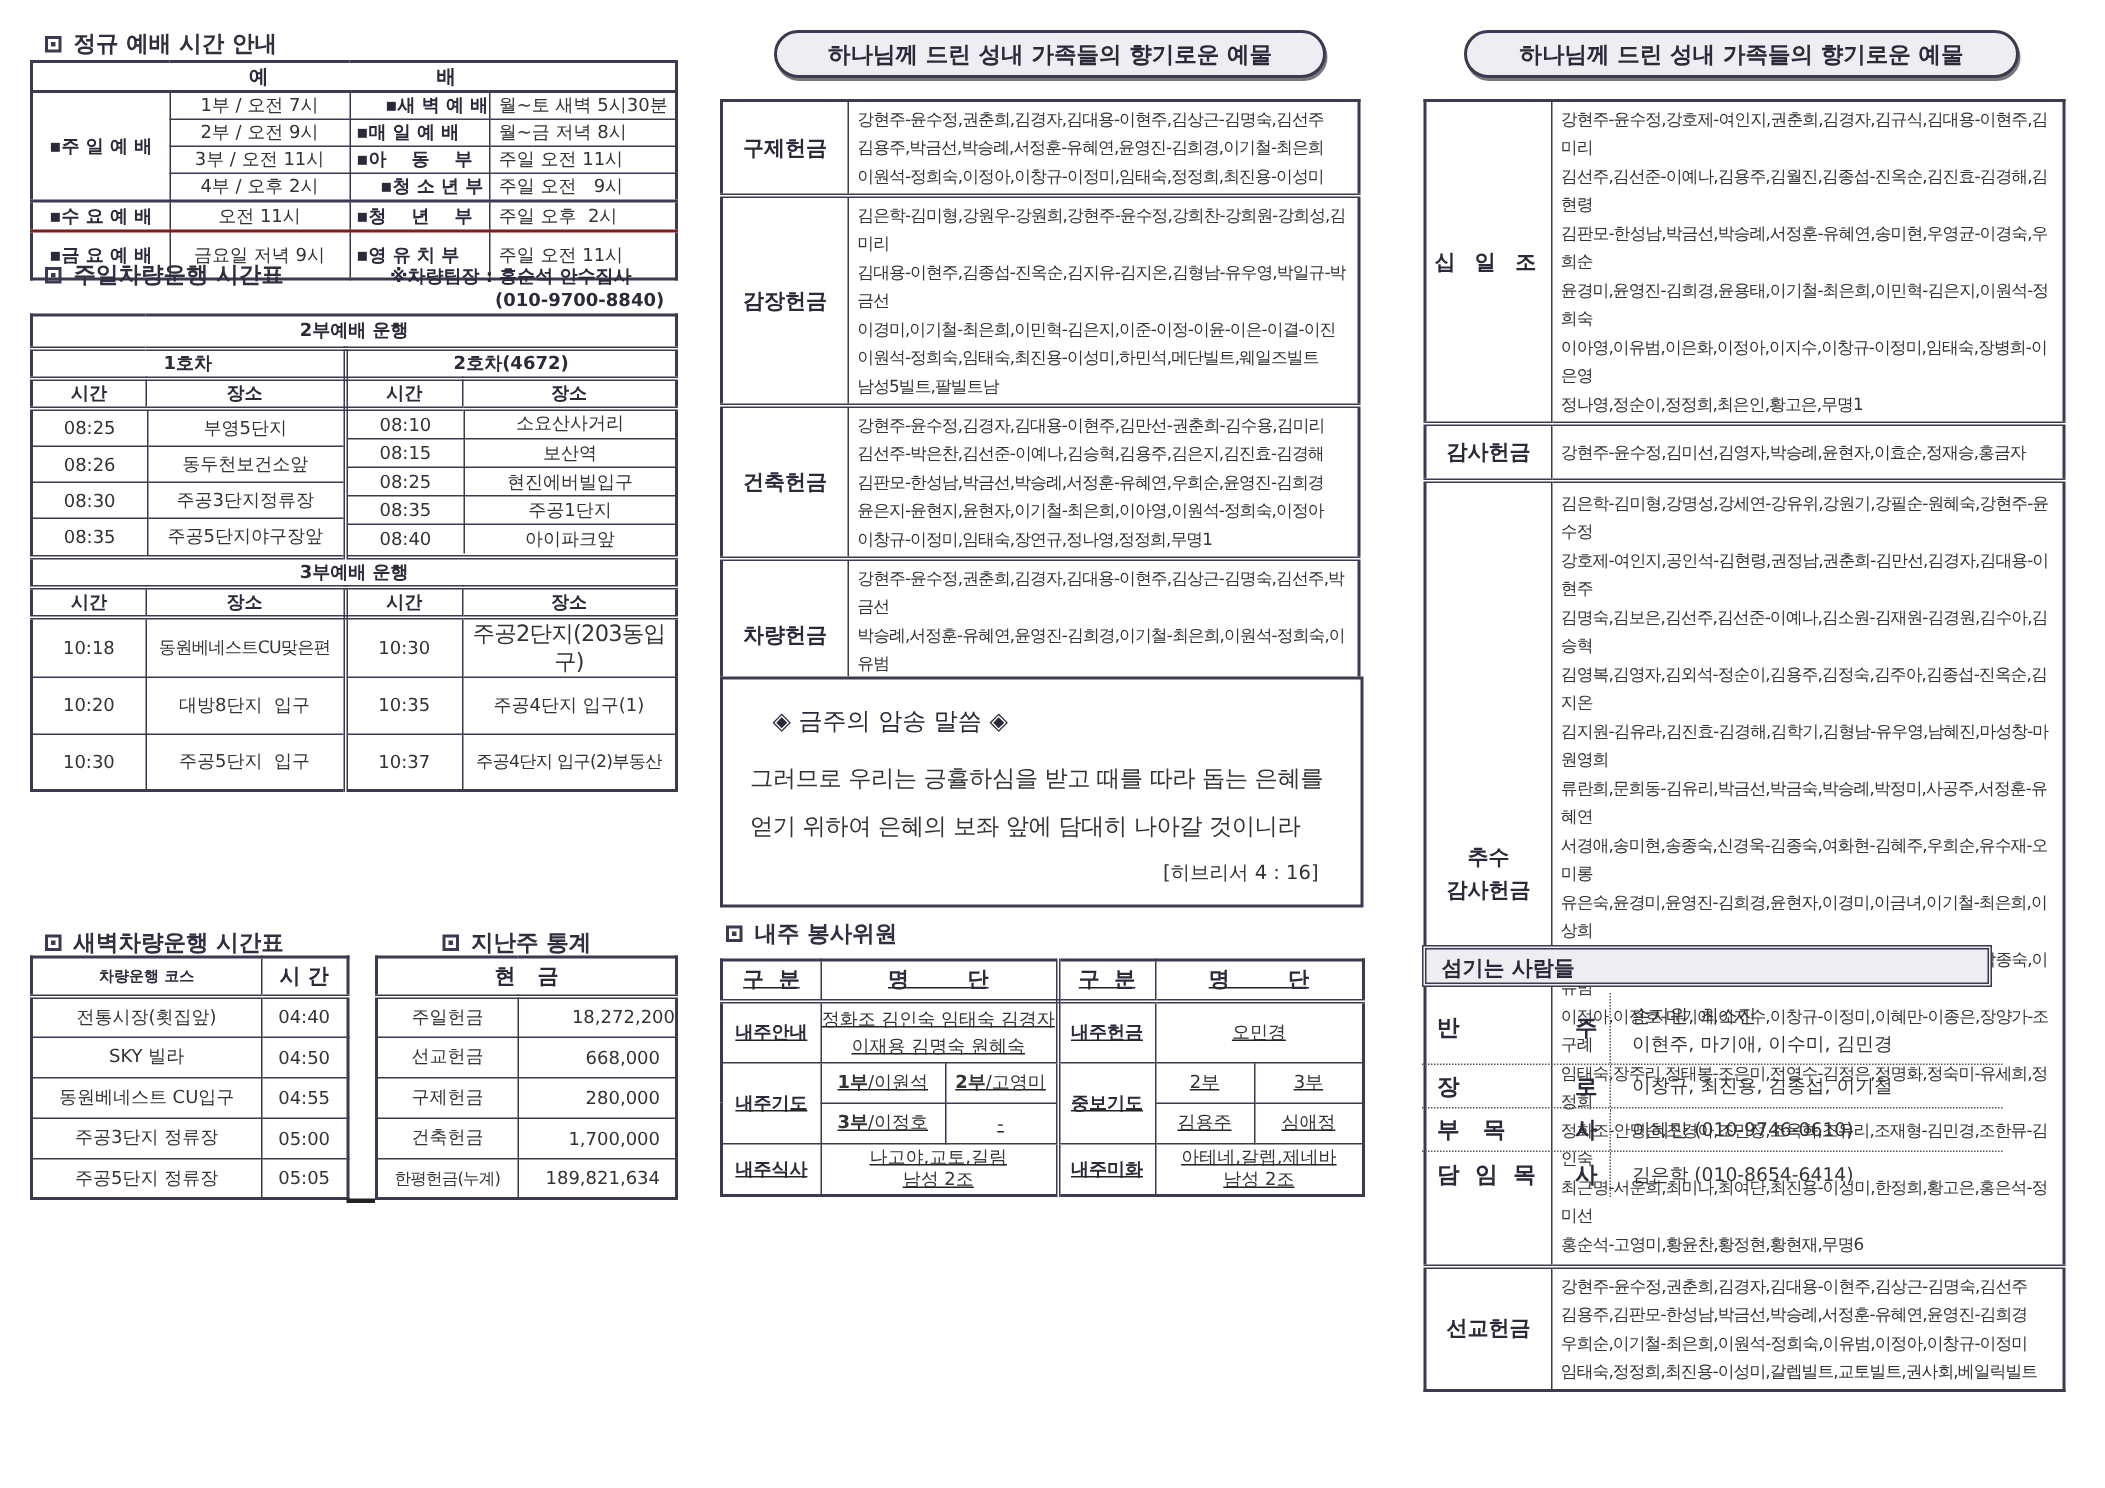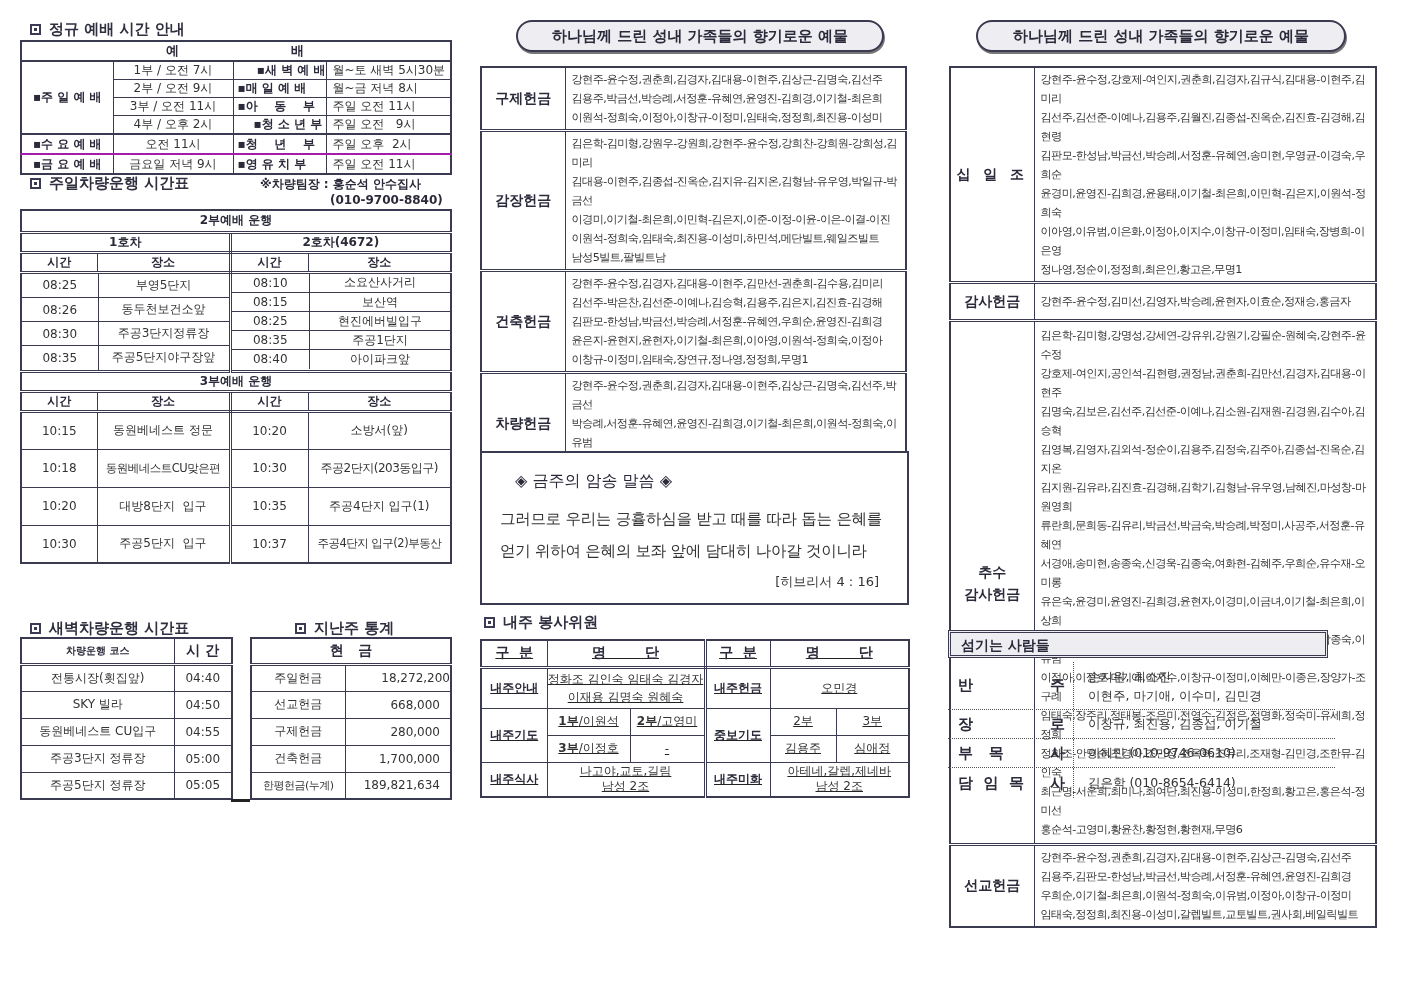--- a/index.html
+++ b/index.html
@@ -64,21 +64,21 @@
     <td>4부 / 오후   2시</td>
     <td class="b" style="text-align:left;padding-left:20px">▪청 소 년 부</td>
     <td style="text-align:left;padding-left:6px;white-space:pre">주일 오전   9시</td>
   </tr>
   <tr style="height:20px;border-top:2px solid #3a3a50;">
     <td class="b">▪수 요 예 배</td>
     <td>오전 11시</td>
     <td class="b" style="text-align:left;padding-left:4px;white-space:pre">▪청    년    부</td>
     <td style="text-align:left;padding-left:6px;white-space:pre">주일 오후  2시</td>
   </tr>
-  <tr style="height:20px;border-top:2px solid #a21caf;">
+  <tr style="height:32px;border-top:2px solid #7f1d1d;">
     <td class="b">▪금 요 예 배</td>
     <td>금요일 저녁 9시</td>
     <td class="b" style="text-align:left;padding-left:4px">▪영 유 치 부</td>
     <td style="text-align:left;padding-left:6px">주일 오전 11시</td>
   </tr>
 </tbody>
   </table>
 
 <div class="abs sec-title" style="left:30px;top:174px;">
   <span class="sq"></span>
@@ -169,30 +169,24 @@
   <tr style="height:20px;" class="dbl-b">
     <td colspan="4" class="b" style="border-top:3px double #3a3a50">3부예배 운행</td>
   </tr>
   <tr style="height:20px;" class="dbl-b">
     <td class="b">시간</td>
     <td class="b" style="border-right:3px double #3a3a50">장소</td>
     <td class="b">시간</td>
     <td class="b">장소</td>
   </tr>
   <tr style="height:38px;">
-    <td>10:15</td>
-    <td style="border-right:3px double #3a3a50">동원베네스트 정문</td>
-    <td>10:20</td>
-    <td>소방서(앞)</td>
-  </tr>
-  <tr style="height:38px;">
     <td>10:18</td>
     <td style="border-right:3px double #3a3a50;font-size:11.5px;letter-spacing:-0.5px">동원베네스트CU맞은편</td>
     <td>10:30</td>
-    <td style="font-size:12px;letter-spacing:-0.5px">주공2단지(203동입구)</td>
+    <td style="font-size:15px;letter-spacing:-0.5px">주공2단지(203동입구)</td>
   </tr>
   <tr style="height:38px;">
     <td>10:20</td>
     <td style="border-right:3px double #3a3a50;white-space:pre">대방8단지  입구</td>
     <td>10:35</td>
     <td>주공4단지 입구(1)</td>
   </tr>
   <tr style="height:38px;">
     <td>10:30</td>
     <td style="border-right:3px double #3a3a50;white-space:pre">주공5단지  입구</td>

